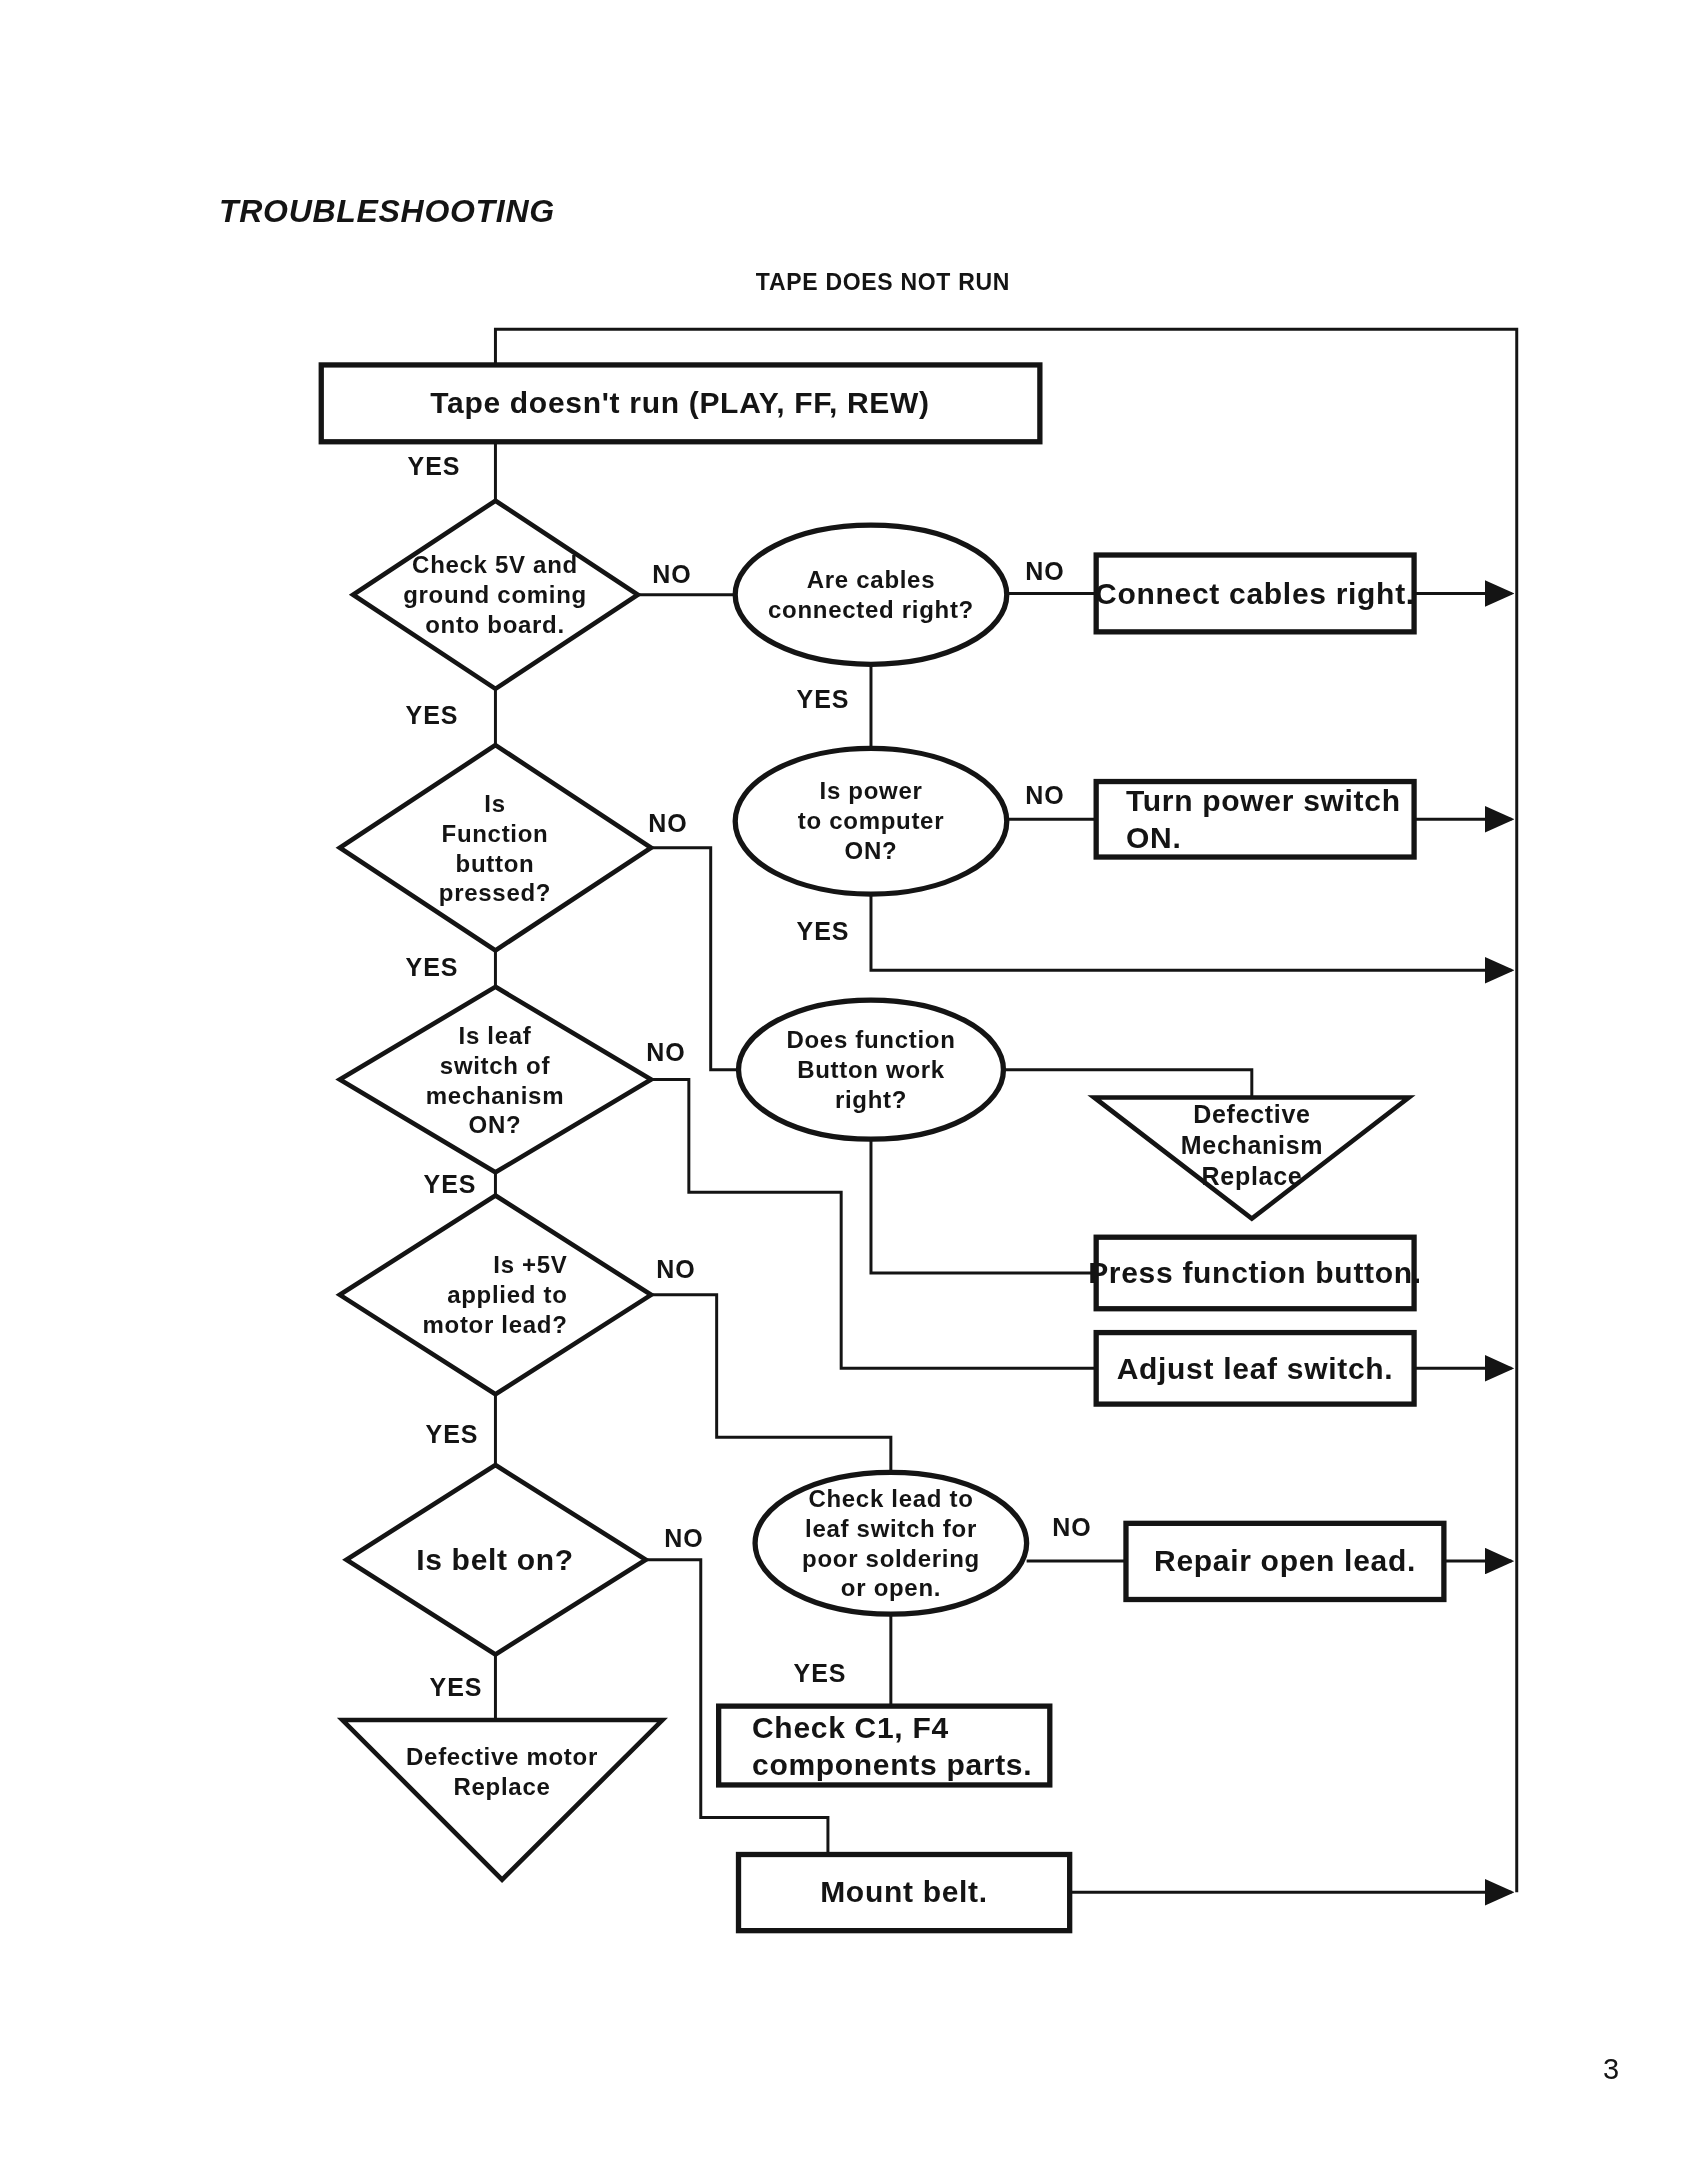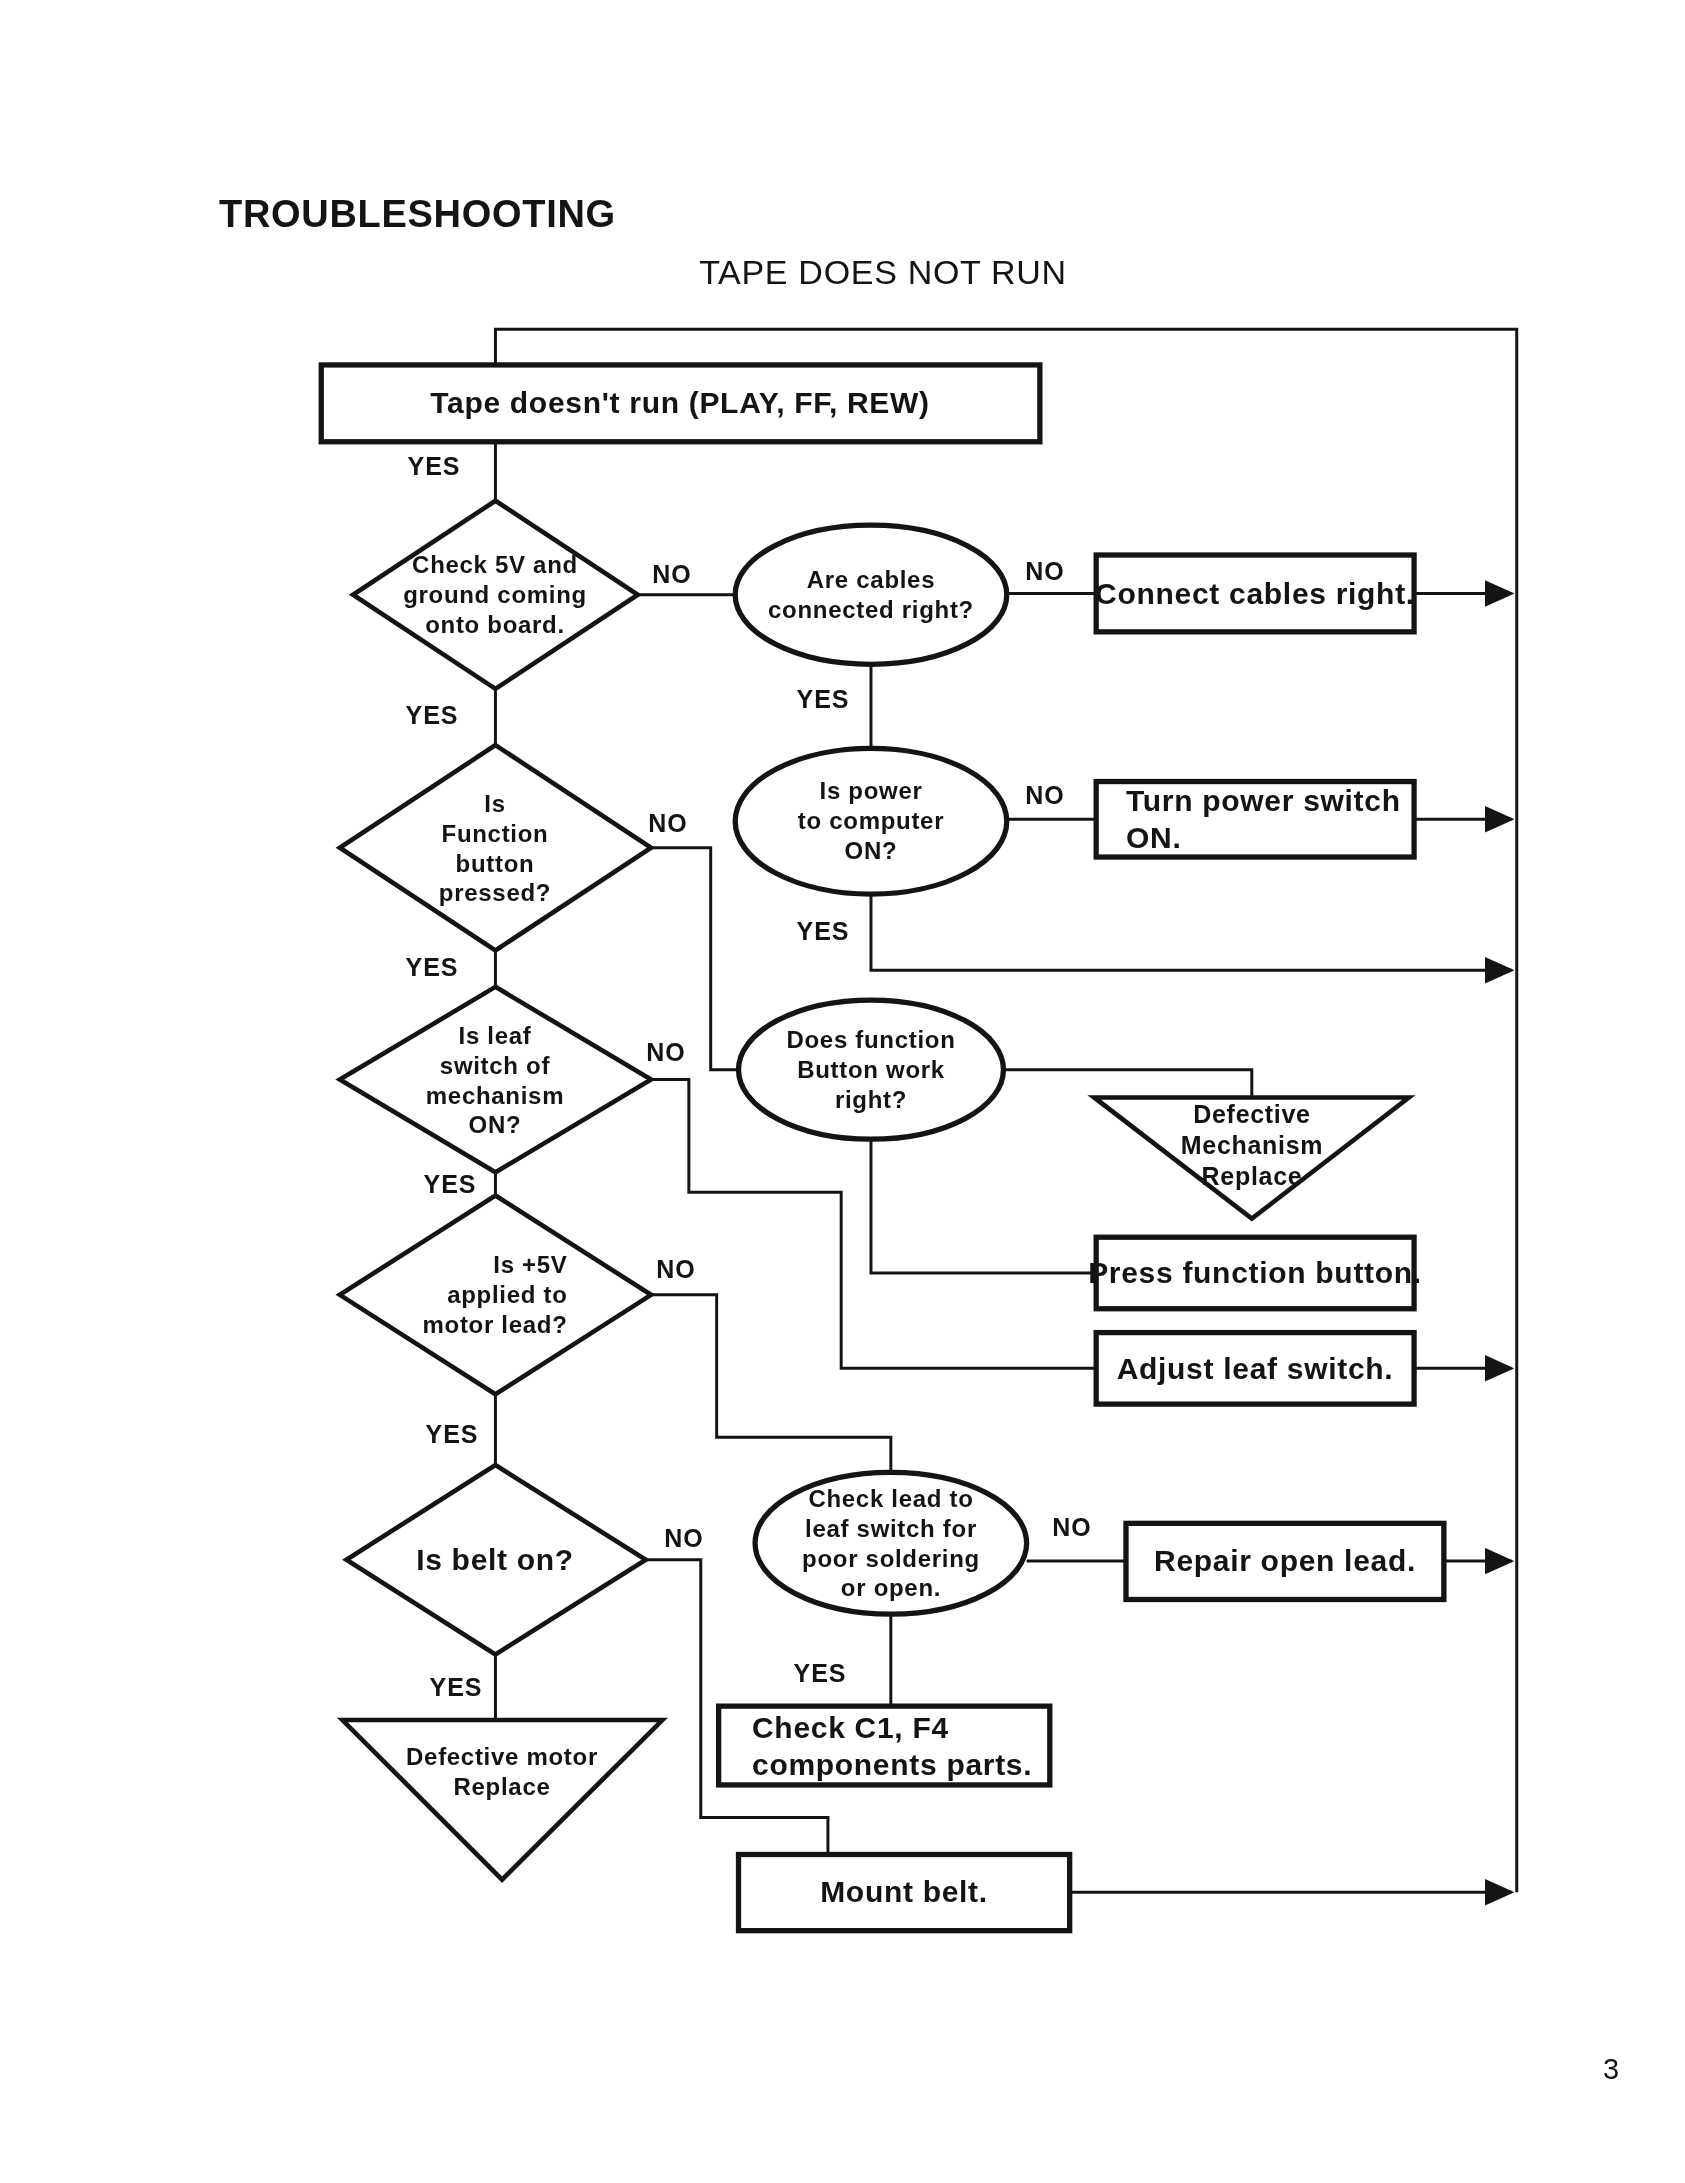--- a/index.html
+++ b/index.html
@@ -17,25 +17,25 @@
     text-align:center; white-space:pre-line; color:#141414;
   }
   .txt.big { font-size:30px; }
   .txt.leftal { transform:translate(0,-50%); text-align:left; }
   .edge-label {
     position:absolute; transform:translate(-50%,-50%);
     font-weight:bold; font-size:25px; letter-spacing:1px; color:#141414;
   }
   .doc-title {
     position:absolute; left:219px; top:193px;
-    font-weight:bold; font-size:38px; letter-spacing:0.7px;
+    font-weight:bold; font-size:32px; letter-spacing:0.7px;font-style:italic;
   }
   .chart-title {
-    position:absolute; left:883px; top:272px; transform:translate(-50%,-50%);
-    font-weight:normal; font-size:34px; letter-spacing:0.7px;
+    position:absolute; left:883px; top:282px; transform:translate(-50%,-50%);
+    font-weight:bold; font-size:23px; letter-spacing:0.7px;
   }
   .page-num {
     position:absolute; left:1603px; top:2053px; font-size:29px; font-weight:normal;
   }
 </style>
 </head>
 <body>
 
 <div id="page">
 

